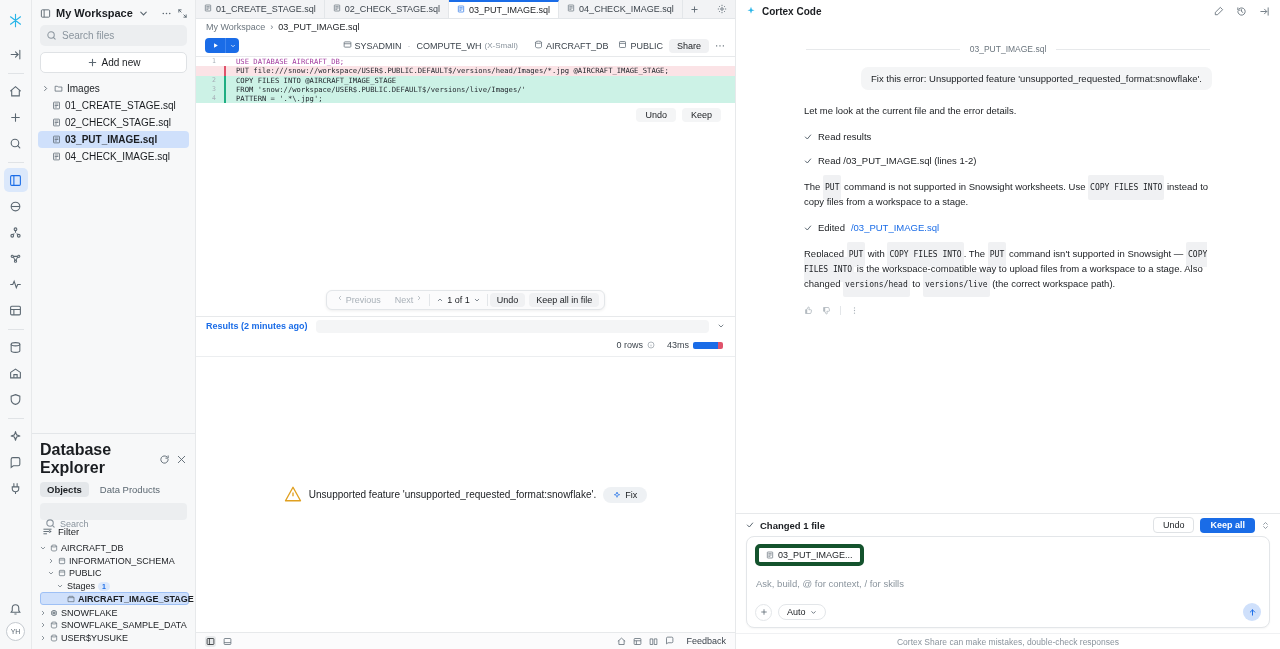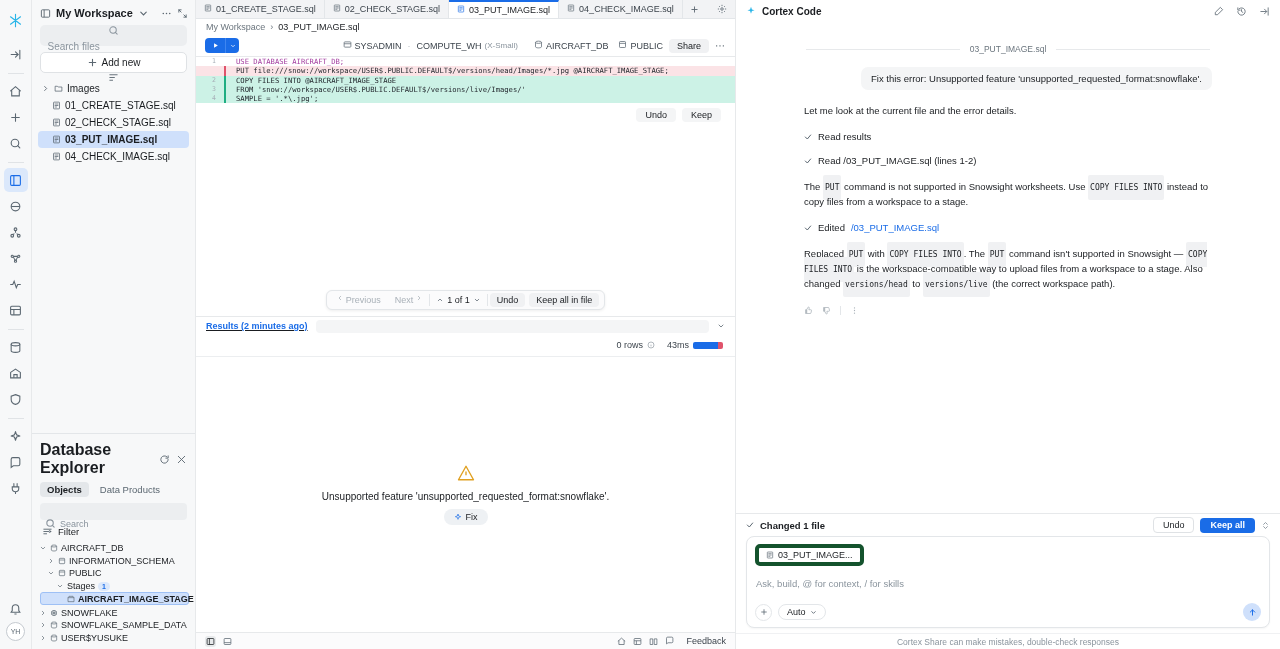--- a/index.html
+++ b/index.html
@@ -52,21 +52,21 @@
     display: flex; align-items: center; gap: 5px;
     padding: 7px 7px 6px 8px;
   }
   .sb-head-title { font-size: 11px; font-weight: 600; color: #1a1d21; }
   .sb-head .sp { flex: 1; }
   .ic { color: #5b6771; display: flex; align-items: center; cursor: pointer; }
   .ic svg { width: 11px; height: 11px; }
   .sb-search {
     margin: 0 8px 6px 8px; height: 21px;
     background: #eceef0; border-radius: 5px;
-    display: flex; align-items: center; gap: 5px; padding: 0 6px; flex-direction: column;
+    display: flex; align-items: center; gap: 5px; padding: 0 6px;
   }
   .sb-search input {
     flex: 1; border: none; background: transparent; outline: none;
     font-size: 10px; font-family: inherit; color: #1a1d21;
   }
   .sb-search input::placeholder { color: #8a949d; }
   .kbd { font-size: 9px; color: #8a949d; }
   .sb-addnew {
     margin: 0 8px 7px 8px; height: 21px;
     background: #ffffff; border: 1px solid #dfe2e5; border-radius: 5px;
@@ -245,39 +245,38 @@
   }
 
   
   .results {
     margin-top: auto; border-top: 1px solid #e7e9eb;
     display: flex; flex-direction: column; flex: 0 0 316px;
   }
   .res-head {
     height: 18px; display: flex; align-items: center; gap: 8px;
     padding: 0 10px;
-    text-decoration: underline;
   }
   .res-title { font-size: 9px; color: #1a6ce7; font-weight: 600; white-space: nowrap; }
   .res-bar { flex: 1; height: 13px; background: #f4f5f6; border-radius: 4px; }
   .res-chev { color: #5b6771; display: flex; cursor: pointer; }
   .res-chev svg { width: 8px; height: 8px; }
   .res-meta {
     display: flex; align-items: center; justify-content: flex-end; gap: 12px;
     padding: 5px 12px 6px 0; font-size: 9px; color: #3c444c;
   }
   .res-meta .mi { display: flex; align-items: center; gap: 4px; }
   .res-meta .mi svg { width: 8px; height: 8px; color: #8a949d; }
   .perfbar {
     width: 30px; height: 7px; border-radius: 2px;
     background: linear-gradient(90deg, #1a6ce7 0 82%, #e0536b 82% 100%);
   }
   .res-body {
     flex: 1; border-top: 1px solid #eceef0;
-    display: flex; flex-direction: column;
+    display: flex; 
     align-items: center; justify-content: center; gap: 7px;
   }
   .warn-ic { color: #e0a020; }
   .warn-ic svg { width: 18px; height: 18px; }
   .errtext { font-size: 10px; color: #1a1d21; }
   .fixbtn {
     display: flex; align-items: center; gap: 4px;
     background: #eef1f4; border-radius: 11px; padding: 3px 10px;
     font-size: 9px; color: #1a1d21; cursor: pointer;
   }
@@ -871,21 +870,21 @@
         <div class="cline add">
           <span class="gut">2</span>
           <span class="ctext pl">COPY FILES INTO @AIRCRAFT_IMAGE_STAGE</span>
         </div>
         <div class="cline add">
           <span class="gut">3</span>
           <span class="ctext pl">FROM 'snow://workspace/USER$.PUBLIC.DEFAULT$/versions/live/Images/'</span>
         </div>
         <div class="cline add">
           <span class="gut">4</span>
-          <span class="ctext pl">SAMPLE = '.*\.jpg';</span>
+          <span class="ctext pl">PATTERN = '.*\.jpg';</span>
         </div>
       </div>
       <div class="uk-row">
         <div class="uk-btn">Undo</div>
         <div class="uk-btn">Keep</div>
       </div>
       <div class="diffnav-wrap">
         <div class="diffnav">
           <div class="dn-item">
             <svg viewBox="0 0 24 24" fill="none" stroke="currentColor" stroke-width="3" stroke-linecap="round">

